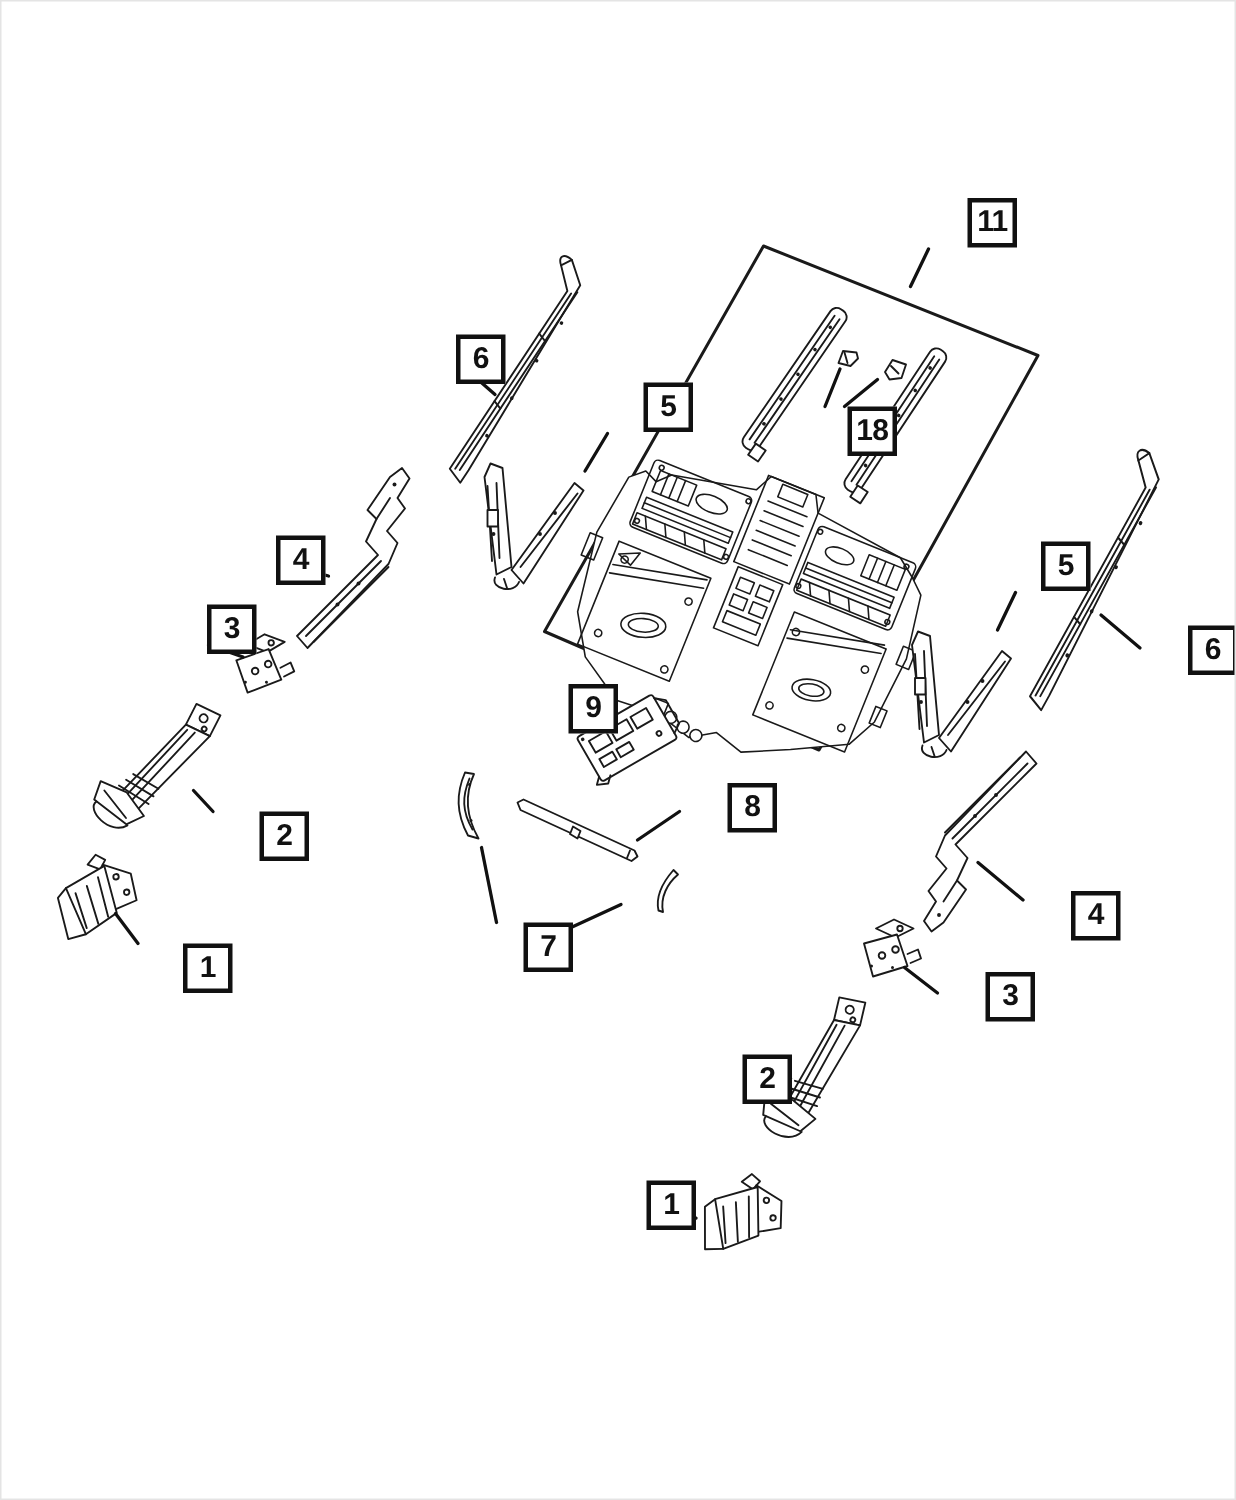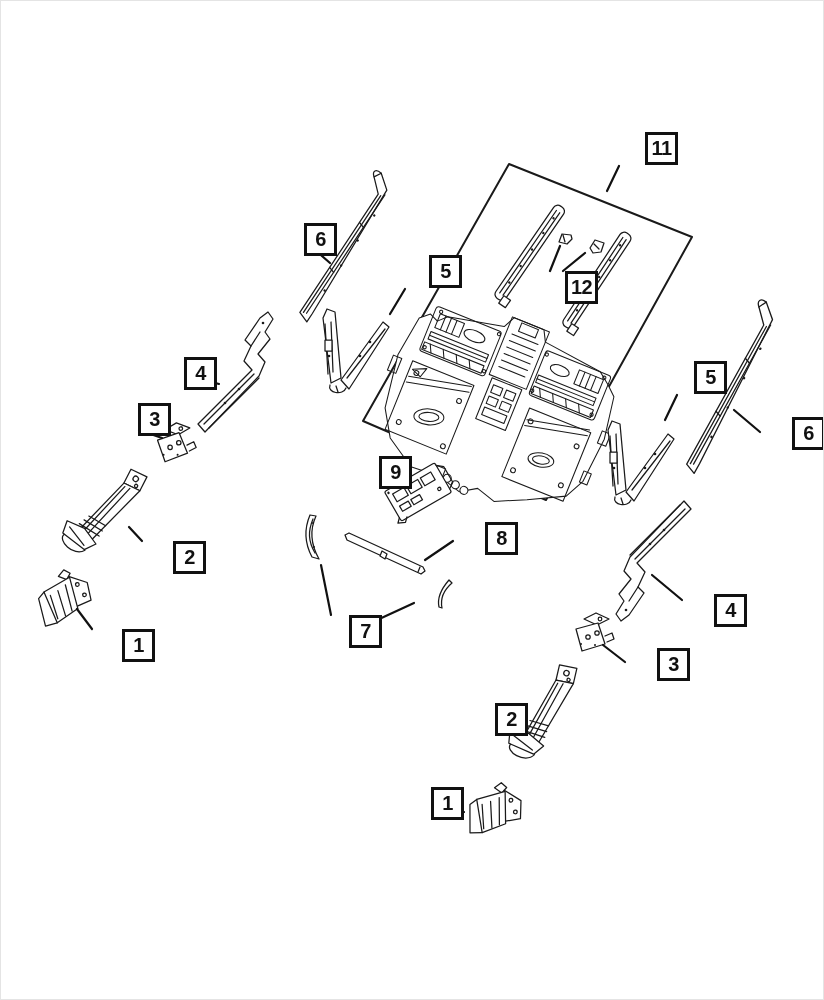--- a/index.html
+++ b/index.html
@@ -291,21 +291,21 @@
         <line x1="624" y1="661" x2="602" y2="644"></line>
         <line x1="496" y1="718" x2="526" y2="718"></line>
         <line x1="432" y1="803" x2="463" y2="811"></line>
       </g>
   </svg>
 
   <div class="callout-layer">
       <div class="callout" style="left: 612px; top: 131px; border-color: rgb(17, 17, 17);">11</div>
       <div class="callout" style="left: 271px; top: 222px; border-color: rgb(17, 17, 17);">6</div>
       <div class="callout" style="left: 396px; top: 254px; border-color: rgb(17, 17, 17);">5</div>
-      <div class="callout" style="left: 532px; top: 270px; border-color: rgb(17, 17, 17);">12</div>
+      <div class="callout" style="left: 532px; top: 270px; border-color: rgb(17, 17, 17);">18</div>
       <div class="callout" style="left: 151px; top: 356px; border-color: rgb(17, 17, 17);">4</div>
       <div class="callout" style="left: 105px; top: 402px; border-color: rgb(17, 17, 17);">3</div>
       <div class="callout" style="left: 661px; top: 360px; border-color: rgb(17, 17, 17);">5</div>
       <div class="callout" style="left: 759px; top: 416px; border-color: rgb(17, 17, 17);">6</div>
       <div class="callout" style="left: 346px; top: 455px; border-color: rgb(17, 17, 17);">9</div>
       <div class="callout" style="left: 452px; top: 521px; border-color: rgb(17, 17, 17);">8</div>
       <div class="callout" style="left: 140px; top: 540px; border-color: rgb(17, 17, 17);">2</div>
       <div class="callout" style="left: 681px; top: 593px; border-color: rgb(17, 17, 17);">4</div>
       <div class="callout" style="left: 89px; top: 628px; border-color: rgb(17, 17, 17);">1</div>
       <div class="callout" style="left: 316px; top: 614px; border-color: rgb(17, 17, 17);">7</div>

